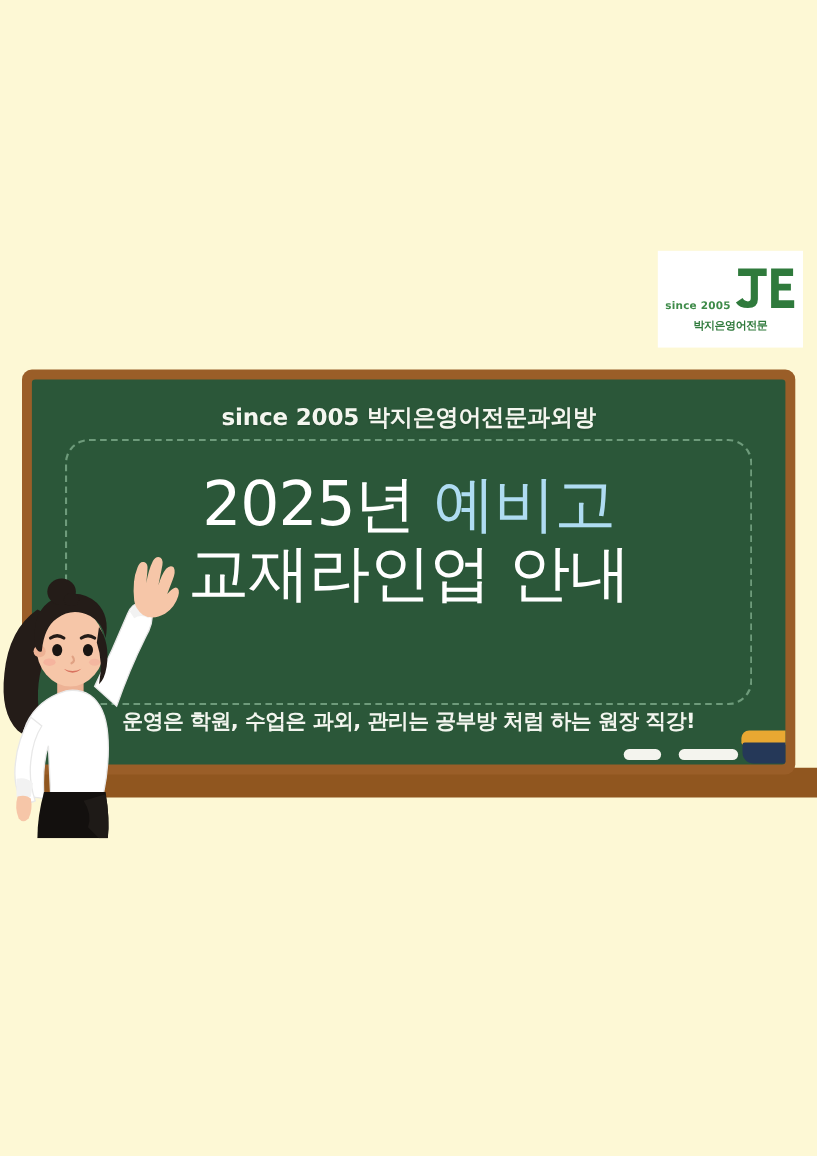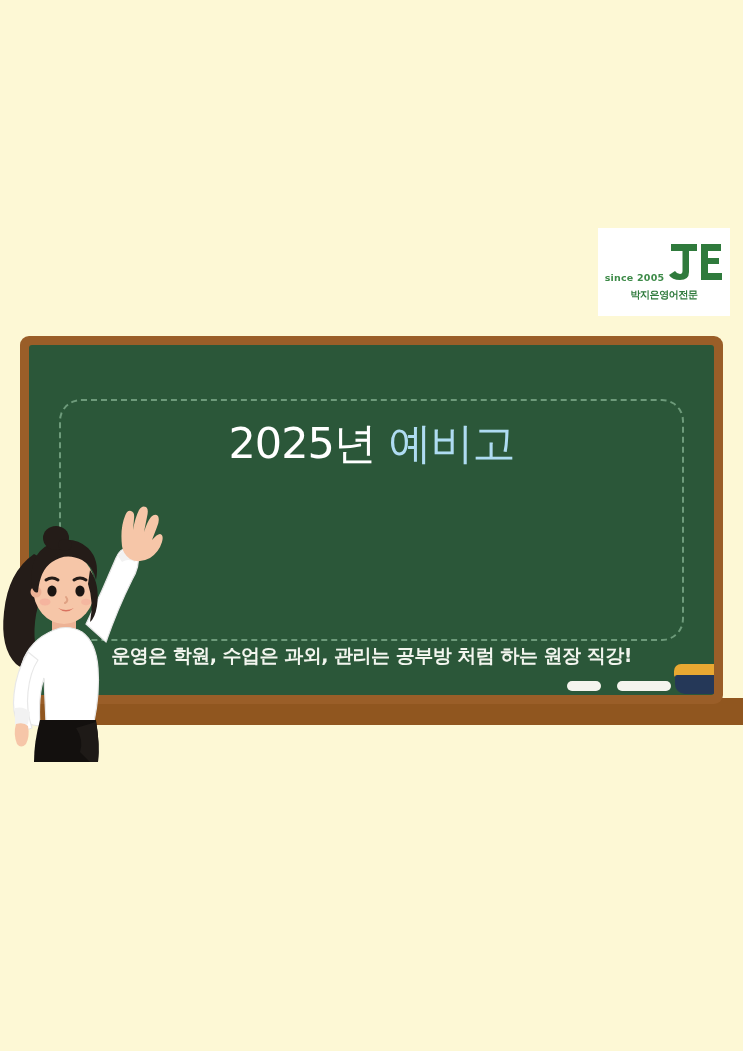--- a/index.html
+++ b/index.html
@@ -120,23 +120,23 @@
     font-family: "DejaVu Sans", sans-serif;
     font-size: 21px;
     font-weight: bold;
     color: #F4F6EF;
     letter-spacing: -0.2px;
     white-space: nowrap;
     text-shadow: 0 1px 2px rgba(0,0,0,0.18);
   }
 
   .board-title {
-    margin-top: 54px;
-    font-family: "DejaVu Sans", sans-serif;
-    font-size: 43px;
+    margin-top: 34px;
+    font-family: "DejaVu Sans", sans-serif;
+    font-size: 56px;
     font-weight: normal;
     line-height: 1.13;
     color: #FFFFFF;
     letter-spacing: -1px;
     text-align: center;
     white-space: nowrap;
   }
   .board-title .hl { color: #AFDCF2; }
 
   .board-sub {
@@ -217,25 +217,27 @@
 
 <div class="board-ledge"></div>
 
 <div class="board-wrap">
   <div class="board-frame">
     <div class="board-face">
 
       <div class="board-dashed"></div>
 
       <div class="board-content">
+        <div class="board-eyebrow">since 2005 박지은영어전문과외방</div>
 
         <div class="board-title">
           <div>
             <span>2025년 </span><span class="hl">예비고</span>
           </div>
+          <div>교재라인업 안내</div>
         </div>
 
         <div class="board-sub">운영은 학원, 수업은 과외, 관리는 공부방 처럼 하는 원장 직강!</div>
       </div>
 
       <div class="chalk chalk-1"></div>
       <div class="chalk chalk-2"></div>
       <div class="eraser">
         <div class="eraser-top"></div>
         <div class="eraser-bot"></div>

